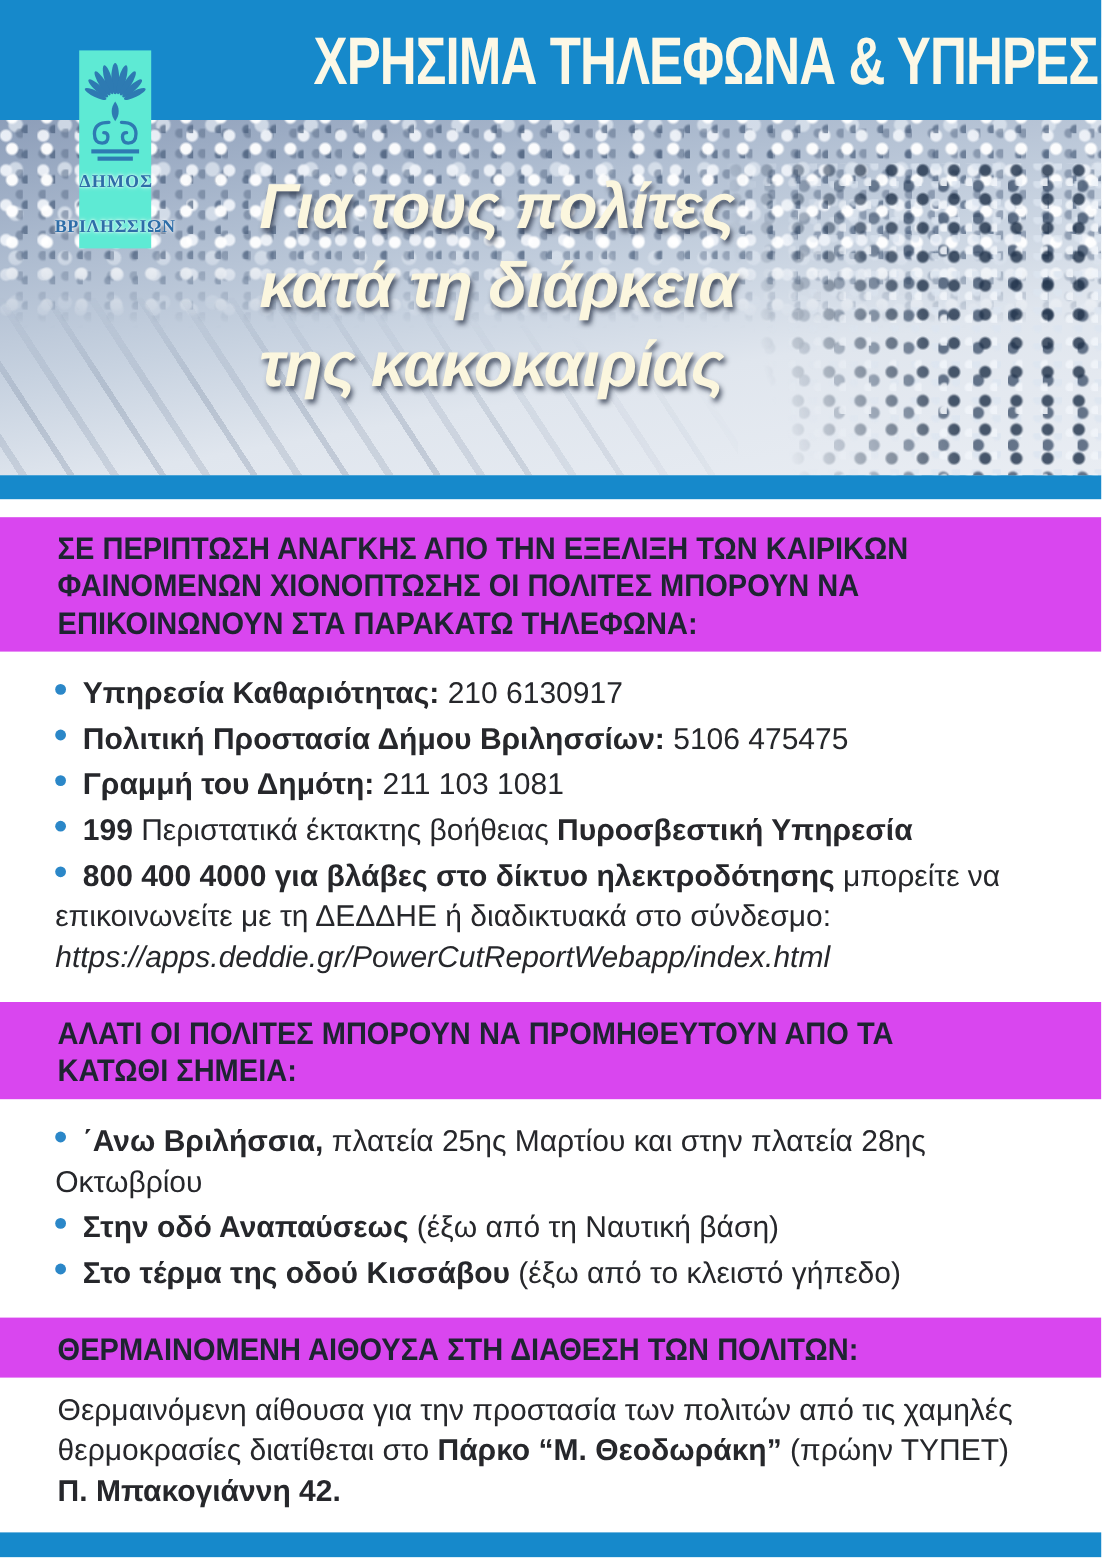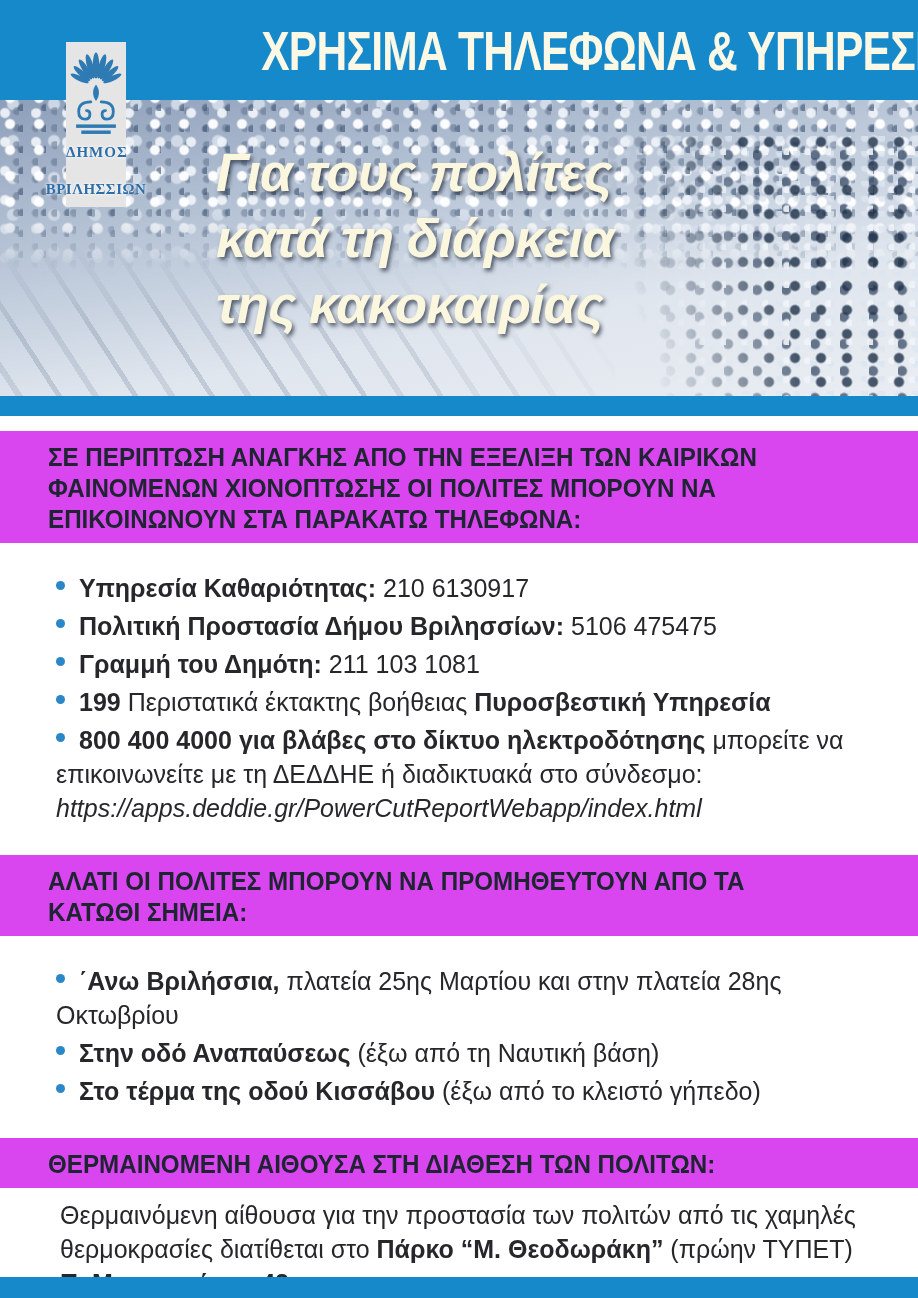--- a/index.html
+++ b/index.html
@@ -86,21 +86,21 @@
     font-size:53px;line-height:66px;
     color:#fbf6de;
     text-shadow:2px 3px 4px rgba(44,54,74,0.8),0 0 2px rgba(255,255,255,0.35);
     letter-spacing:-1px;
   }
 
   
   .logo{
     position:absolute;left:66px;top:42px;
     width:60px;height:165px;z-index:5;
-    background:#e5e5e5;
+    background:#5eead4;
     text-align:center;
   }
   .logo svg{display:block;margin:8px auto 0;}
   .logo-t1{
     margin-top:4px;
     font-family:"Liberation Serif","DejaVu Serif",serif;
     font-weight:bold;color:#2d6da8;font-size:15px;letter-spacing:1px;
     text-shadow:0 0 2px rgba(255,255,255,0.95),0 0 4px rgba(255,255,255,0.8);
   }
   .logo-t2{
@@ -123,22 +123,22 @@
   }
   .sec-head h2{
     margin:0;font-size:26px;line-height:31px;font-weight:bold;
     color:#1e2431;letter-spacing:0;
   }
   .sec-head h2 span{display:inline-block;transform:scaleX(0.93);transform-origin:left;}
   .sec-body{
     padding:10px 30px 12px 38px;
     color:#26272b;font-size:25px;line-height:34px;
   }
-  .sec-body.para{padding-left:60px;}
-  ul.blist{list-style:none;margin:18px;padding:0;}
+  .sec-body.para{padding-left:48px;}
+  ul.blist{list-style:none;margin:8px;padding:0;}
   ul.blist li{margin:0 0 4px 0;}
   .dot{
     display:inline-block;width:9px;height:9px;border-radius:50%;
     background:#2b87c8;margin-right:14px;vertical-align:7px;
   }
   .b{font-weight:bold;}
   .url-italic{display:block;font-style:italic;}
   p.flow{margin:0;}
   .blockline{display:block;font-weight:bold;}
 </style>

